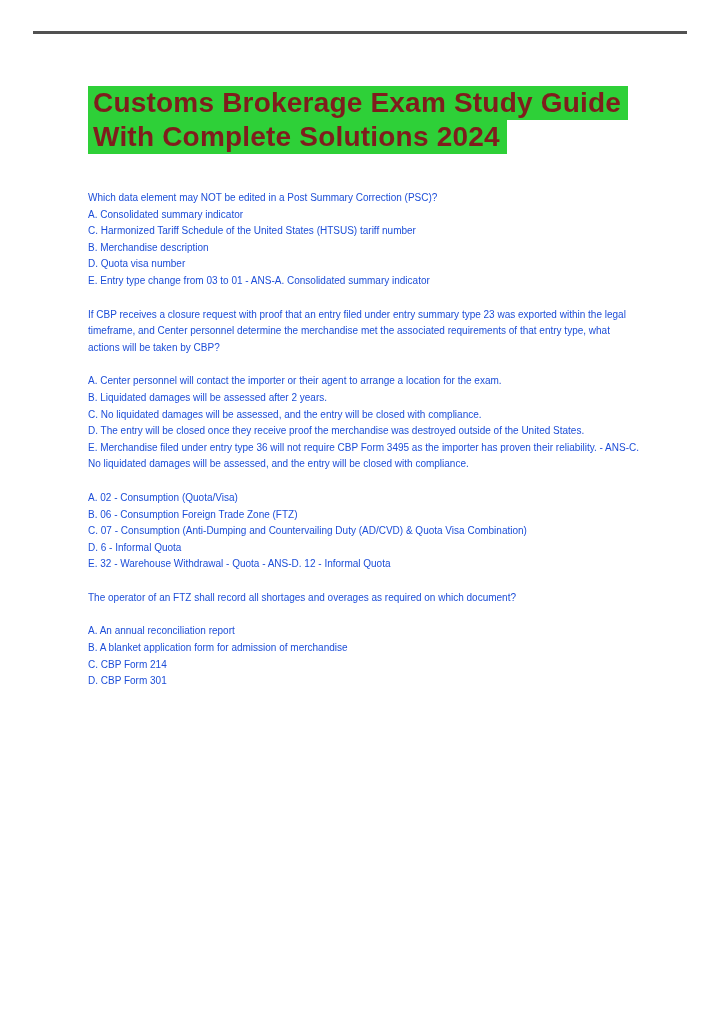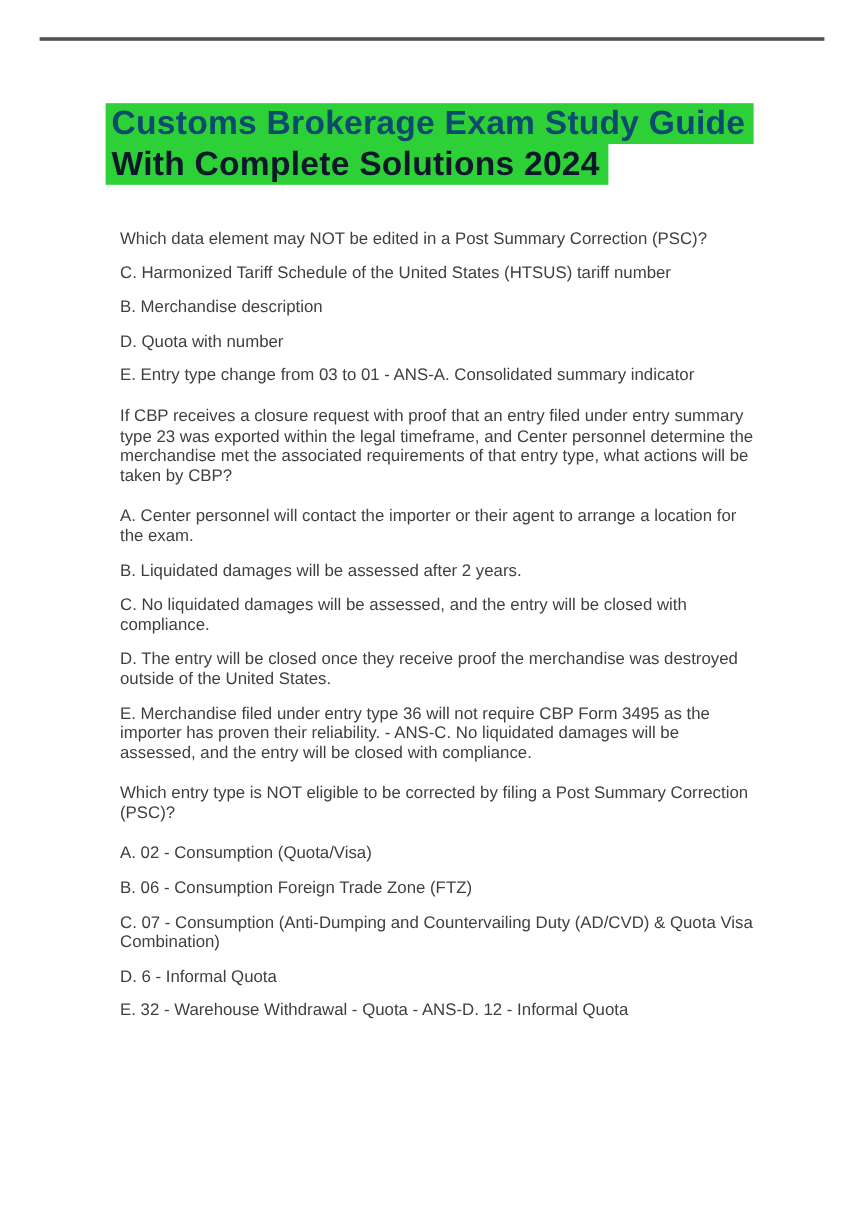--- a/index.html
+++ b/index.html
@@ -34,65 +34,72 @@
   }
   .hl {
     display: inline-block;
     line-height: 29px;
     padding: 2px 7px 3px 5px;
     background: #2ed038;  
     color: #0b3f10;       
   }
   .block { margin: 0 0 17px 0; }
   .ln {
-    margin: 12px;
-    font-size: 14px;
+    margin: 0;
+    font-size: 10px;
     line-height: 16.6px;
-    color: #404040;
+    color: #1d4ed8;
   }
 </style>
 </head>
 <body style="background-color: rgb(255, 255, 255);">
 
 <div class="page">
 
   <div class="top-rule" style="background-color: rgb(81, 81, 81);"></div>
 
   <div class="content">
 
-    <h1 class="title"><span class="hl" style="background-color: rgb(46, 208, 56); color: #0c4a6e;">Customs Brokerage Exam Study Guide</span><br><span class="hl" style="background-color: rgb(46, 208, 56); color: #0f172a;">With Complete Solutions 2024</span></h1>
+    <h1 class="title"><span class="hl" style="background-color: rgb(46, 208, 56); color: #7f1d1d;">Customs Brokerage Exam Study Guide</span><br><span class="hl" style="background-color: rgb(46, 208, 56); color: #7f1d1d;">With Complete Solutions 2024</span></h1>
 
     <section class="block">
       <p class="ln">Which data element may NOT be edited in a Post Summary Correction (PSC)?</p>
+      <p class="ln">A. Consolidated summary indicator</p>
       <p class="ln">C. Harmonized Tariff Schedule of the United States (HTSUS) tariff number</p>
       <p class="ln">B. Merchandise description</p>
-      <p class="ln">D. Quota with number</p>
+      <p class="ln">D. Quota visa number</p>
       <p class="ln">E. Entry type change from 03 to 01 - ANS-A. Consolidated summary indicator</p>
     </section>
 
     <section class="block">
       <p class="ln">If CBP receives a closure request with proof that an entry filed under entry summary type 23 was exported within the legal timeframe, and Center personnel determine the merchandise met the associated requirements of that entry type, what actions will be taken by CBP?</p>
     </section>
 
     <section class="block">
       <p class="ln">A. Center personnel will contact the importer or their agent to arrange a location for the exam.</p>
       <p class="ln">B. Liquidated damages will be assessed after 2 years.</p>
       <p class="ln">C. No liquidated damages will be assessed, and the entry will be closed with compliance.</p>
       <p class="ln">D. The entry will be closed once they receive proof the merchandise was destroyed outside of the United States.</p>
       <p class="ln">E. Merchandise filed under entry type 36 will not require CBP Form 3495 as the importer has proven their reliability. - ANS-C. No liquidated damages will be assessed, and the entry will be closed with compliance.</p>
     </section>
 
-    <section class="block">
-      <p class="ln">Which entry type is NOT eligible to be corrected by filing a Post Summary Correction (PSC)?</p>
-    </section>
 
     <section class="block">
       <p class="ln">A. 02 - Consumption (Quota/Visa)</p>
       <p class="ln">B. 06 - Consumption Foreign Trade Zone (FTZ)</p>
       <p class="ln">C. 07 - Consumption (Anti-Dumping and Countervailing Duty (AD/CVD) &amp; Quota Visa Combination)</p>
       <p class="ln">D. 6 - Informal Quota</p>
       <p class="ln">E. 32 - Warehouse Withdrawal - Quota - ANS-D. 12 - Informal Quota</p>
     </section>
 
+    <section class="block">
+      <p class="ln">The operator of an FTZ shall record all shortages and overages as required on which document?</p>
+    </section>
 
+    <section class="block">
+      <p class="ln">A. An annual reconciliation report</p>
+      <p class="ln">B. A blanket application form for admission of merchandise</p>
+      <p class="ln">C. CBP Form 214</p>
+      <p class="ln">D. CBP Form 301</p>
+    </section>
 
   </div>
 </div>
 
 </body></html>

